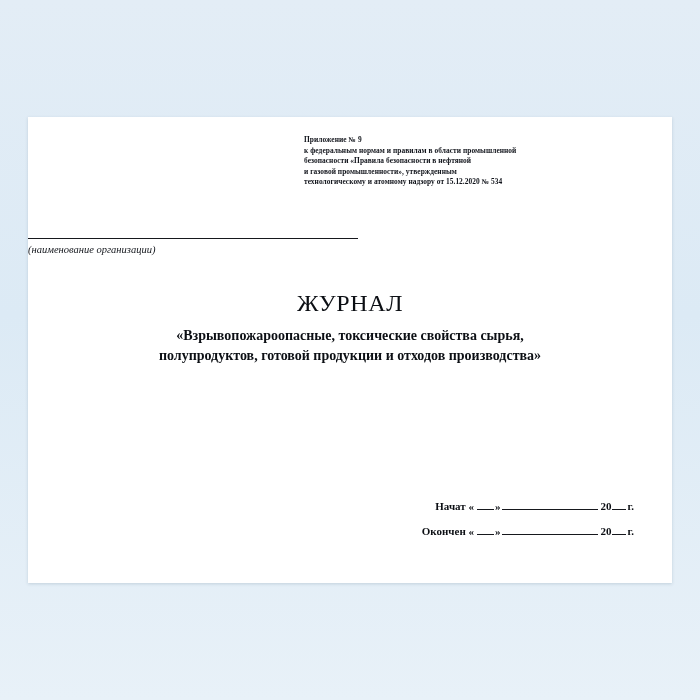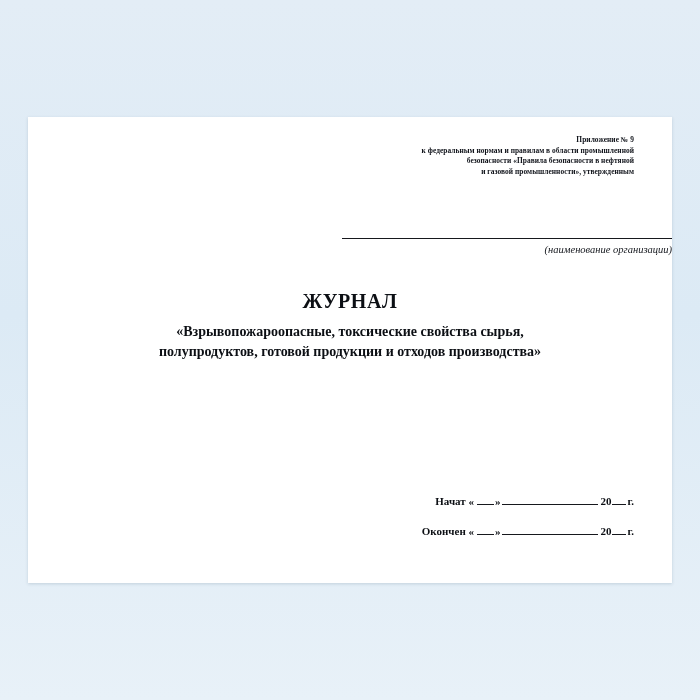--- a/index.html
+++ b/index.html
@@ -35,37 +35,37 @@
     box-sizing: border-box;
     padding: 24px 40px 20px 40px;
   }
 
   
   .appendix {
     position: absolute;
     right: 38px;
     top: 18px;
     width: 330px;
-    text-align: right;
+    text-align: left;
     font-family: "Liberation Serif", serif;
     font-size: 7.4px;
     line-height: 1.42;
     font-weight: bold;
     color: #10131a;
     letter-spacing: 0.05px;
   }
   .appendix div { white-space: nowrap; }
 
   
   .org-block {
     position: absolute;
     left: 0;
-    right: 0;
+    right: 12px;
     top: 104px;
-    text-align: right;
+    text-align: left;
   }
   .org-line {
     display: inline-block;
     width: 330px;
     border-bottom: 1px solid #16181d;
     height: 1px;
     vertical-align: bottom;
   }
   .org-caption {
     margin-top: 5px;
@@ -78,22 +78,22 @@
   
   .title-block {
     position: absolute;
     left: 26px;
     right: 26px;
     top: 173px;
     text-align: center;
     color: #0c0f14;
   }
   .title-main {
-    font-size: 20px;
-    font-weight: bold;
+    font-size: 24px;
+    font-weight: normal;
     letter-spacing: 0.6px;
     font-family: "Liberation Serif", serif;
   }
   .title-sub {
     margin-top: 9px;
     font-size: 14px;
     font-weight: bold;
     line-height: 1.42;
     font-family: "Liberation Serif", serif;
   }
@@ -107,21 +107,21 @@
     text-align: right;
     font-size: 11px;
     font-weight: bold;
     color: #0c0f14;
     font-family: "Liberation Serif", serif;
   }
   .date-row {
     display: flex;
     justify-content: flex-end;
     align-items: flex-end;
-    margin-bottom: 18px;
+    margin-bottom: 13px;
     white-space: nowrap;
   }
   .date-row:last-child { margin-bottom: 0; text-align: right; }
   .date-label { margin-right: 2px; }
   .u-short {
     display: inline-block;
     width: 17px;
     border-bottom: 1px solid #16181d;
     margin: 0 1px 2px 1px;
   }
@@ -143,20 +143,21 @@
 
 <div class="stage">
   <div class="page">
     <div class="page-inner">
 
       <div class="appendix">
         <div>Приложение № 9</div>
         <div>к федеральным нормам и правилам в области промышленной</div>
         <div>безопасности «Правила безопасности в нефтяной</div>
         <div>и газовой промышленности», утвержденным</div>
+        <div>технологическому и атомному надзору от 15.12.2020 № 534</div>
       </div>
 
       <div class="org-block">
         <span class="org-line"></span>
         <div class="org-caption">(наименование организации)</div>
       </div>
 
       <div class="title-block">
         <div class="title-main">ЖУРНАЛ</div>
         <div class="title-sub">

